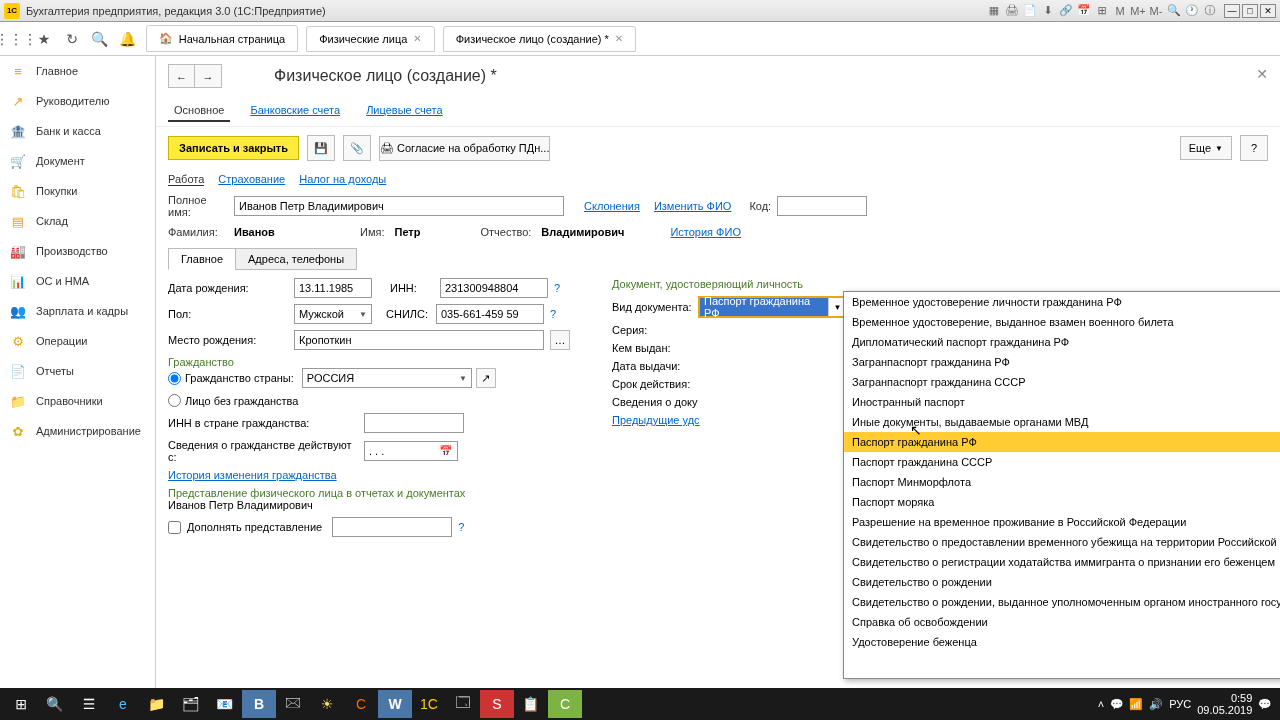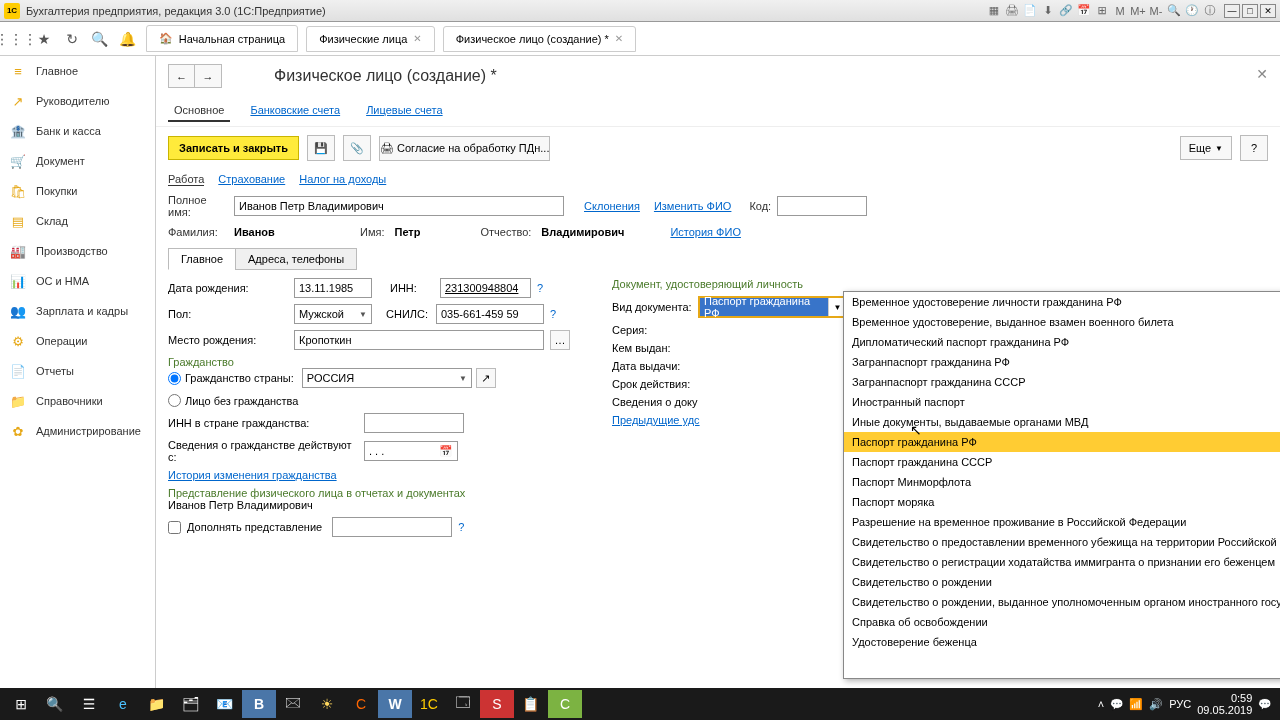--- a/index.html
+++ b/index.html
@@ -232,21 +232,21 @@
       <div class="it">Адреса, телефоны</div>
     </div>
 
     <div class="formgrid">
       <div class="cols">
         <div class="col" style="max-width:420px">
           <div class="fr">
             <span class="lb">Дата рождения:</span>
             <input class="input" style="width: 78px;" value="13.11.1985">
             <span class="lb" style="width:44px;margin-left:12px">ИНН:</span>
-            <input class="input" style="width: 91px; text-decoration: underline;" value="231300948804">
+            <input class="input" style="width: 108px;" value="231300948804">
             <span class="qmark">?</span>
           </div>
           <div class="fr">
             <span class="lb">Пол:</span>
             <div class="select" style="width:78px">
                 <span>Мужской</span>
                 <span class="arr">▼</span>
               </div>
             <span class="lb" style="width:44px;margin-left:8px">СНИЛС:</span>
             <input class="input" style="width: 108px;" value="035-661-459 59">

